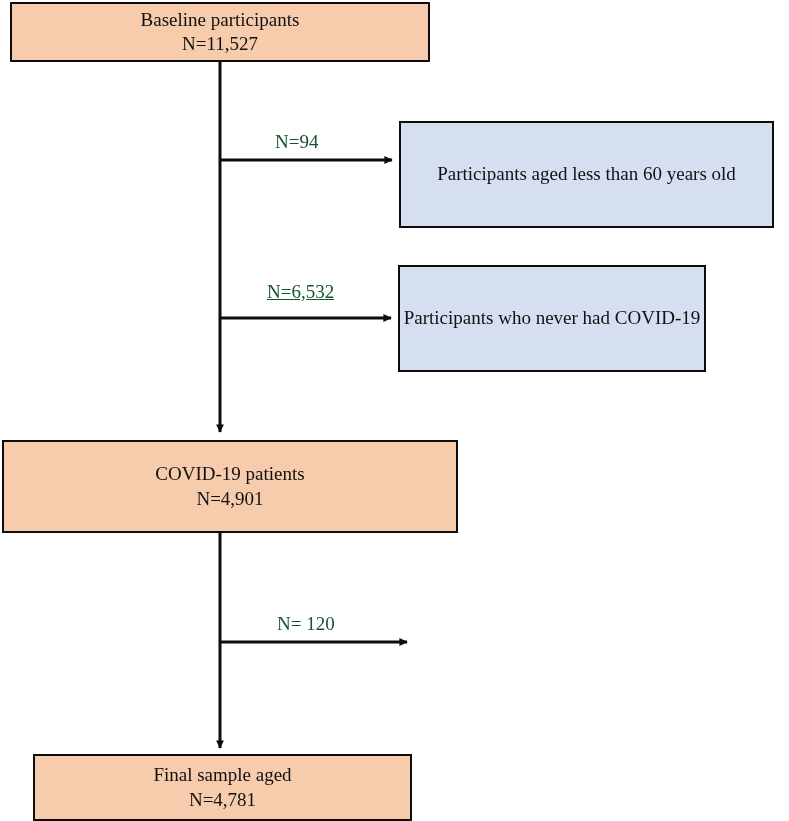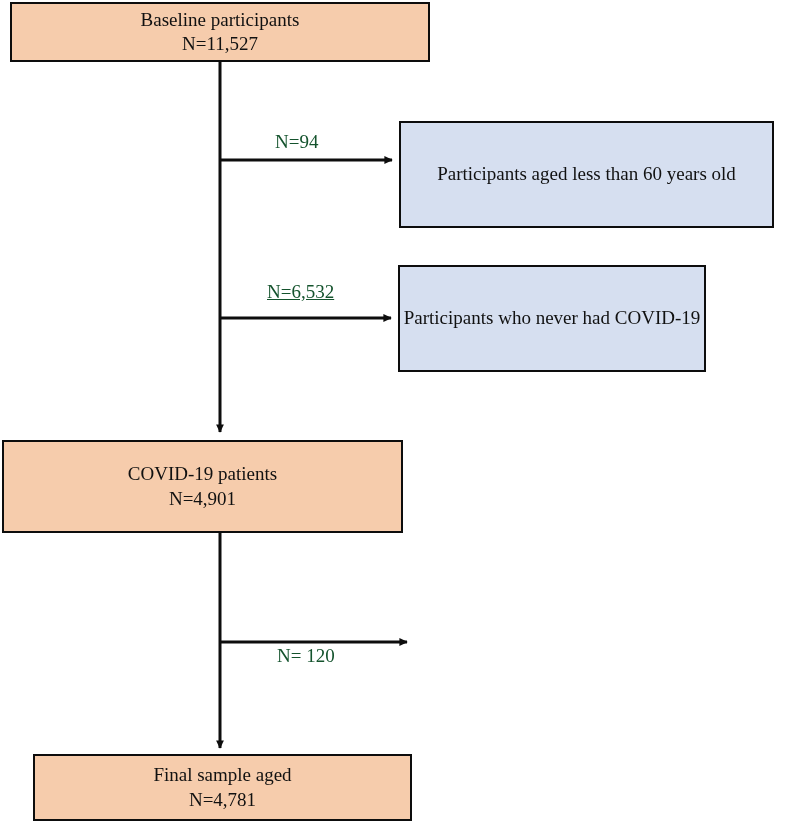--- a/index.html
+++ b/index.html
@@ -79,29 +79,29 @@
   </div>
 
   <div class="edge-label" style="left:275px; top:131px;">N=94</div>
 
   <div class="node node-excluded" style="left:398px; top:265px; width:308px; height:107px;">
     <span>Participants who never had COVID-19</span>
   </div>
 
   <div class="edge-label" style="left:267px; top:281px;text-decoration:underline;">N=6,532</div>
 
-  <div class="node node-primary" style="left:2px; top:440px; width:401px; height:93px;">
+  <div class="node node-primary" style="left:2px; top:440px; width:456px; height:93px;">
     <div>
       <span class="node-label">COVID-19 patients</span>
       <span class="node-count">N=4,901</span>
     </div>
   </div>
 
 
-  <div class="edge-label" style="left:277px; top:613px;margin-top:32px;">N= 120</div>
+  <div class="edge-label" style="left:277px; top:613px;">N= 120</div>
 
   <div class="node node-primary" style="left:33px; top:754px; width:379px; height:67px;">
     <div>
       <span class="node-label">Final sample aged</span>
       <span class="node-count">N=4,781</span>
     </div>
   </div>
 
 </div>
 

